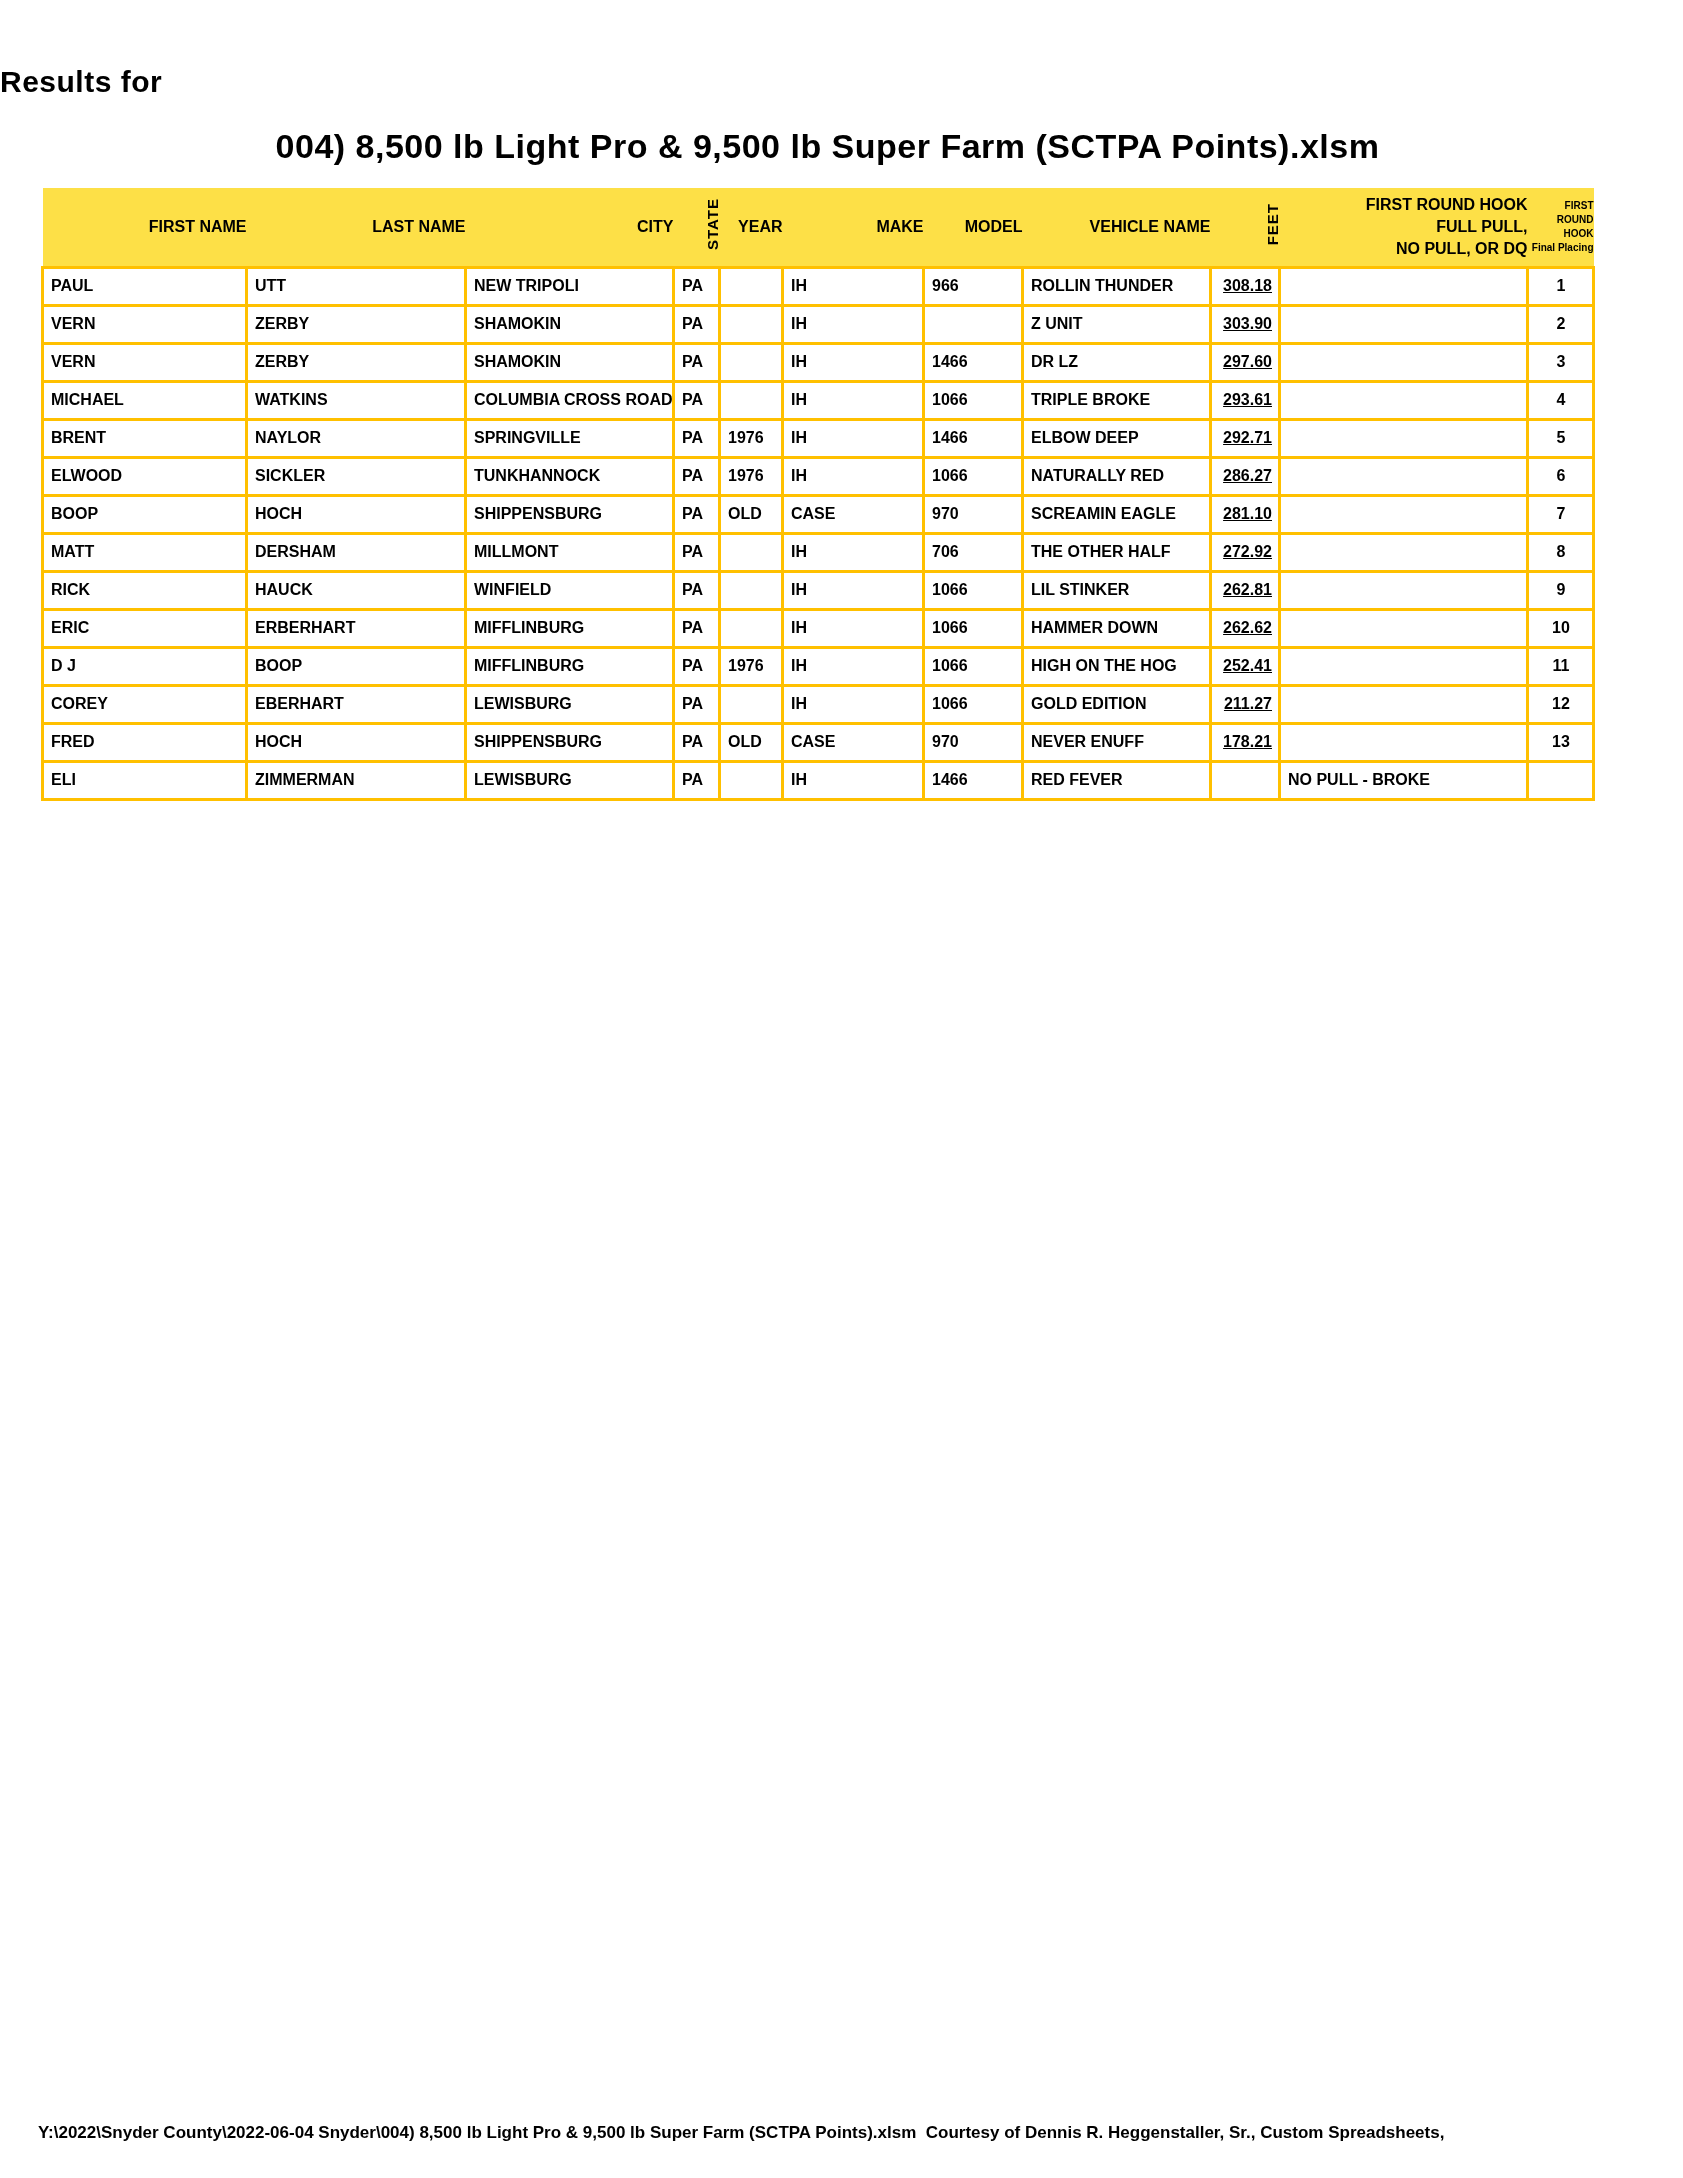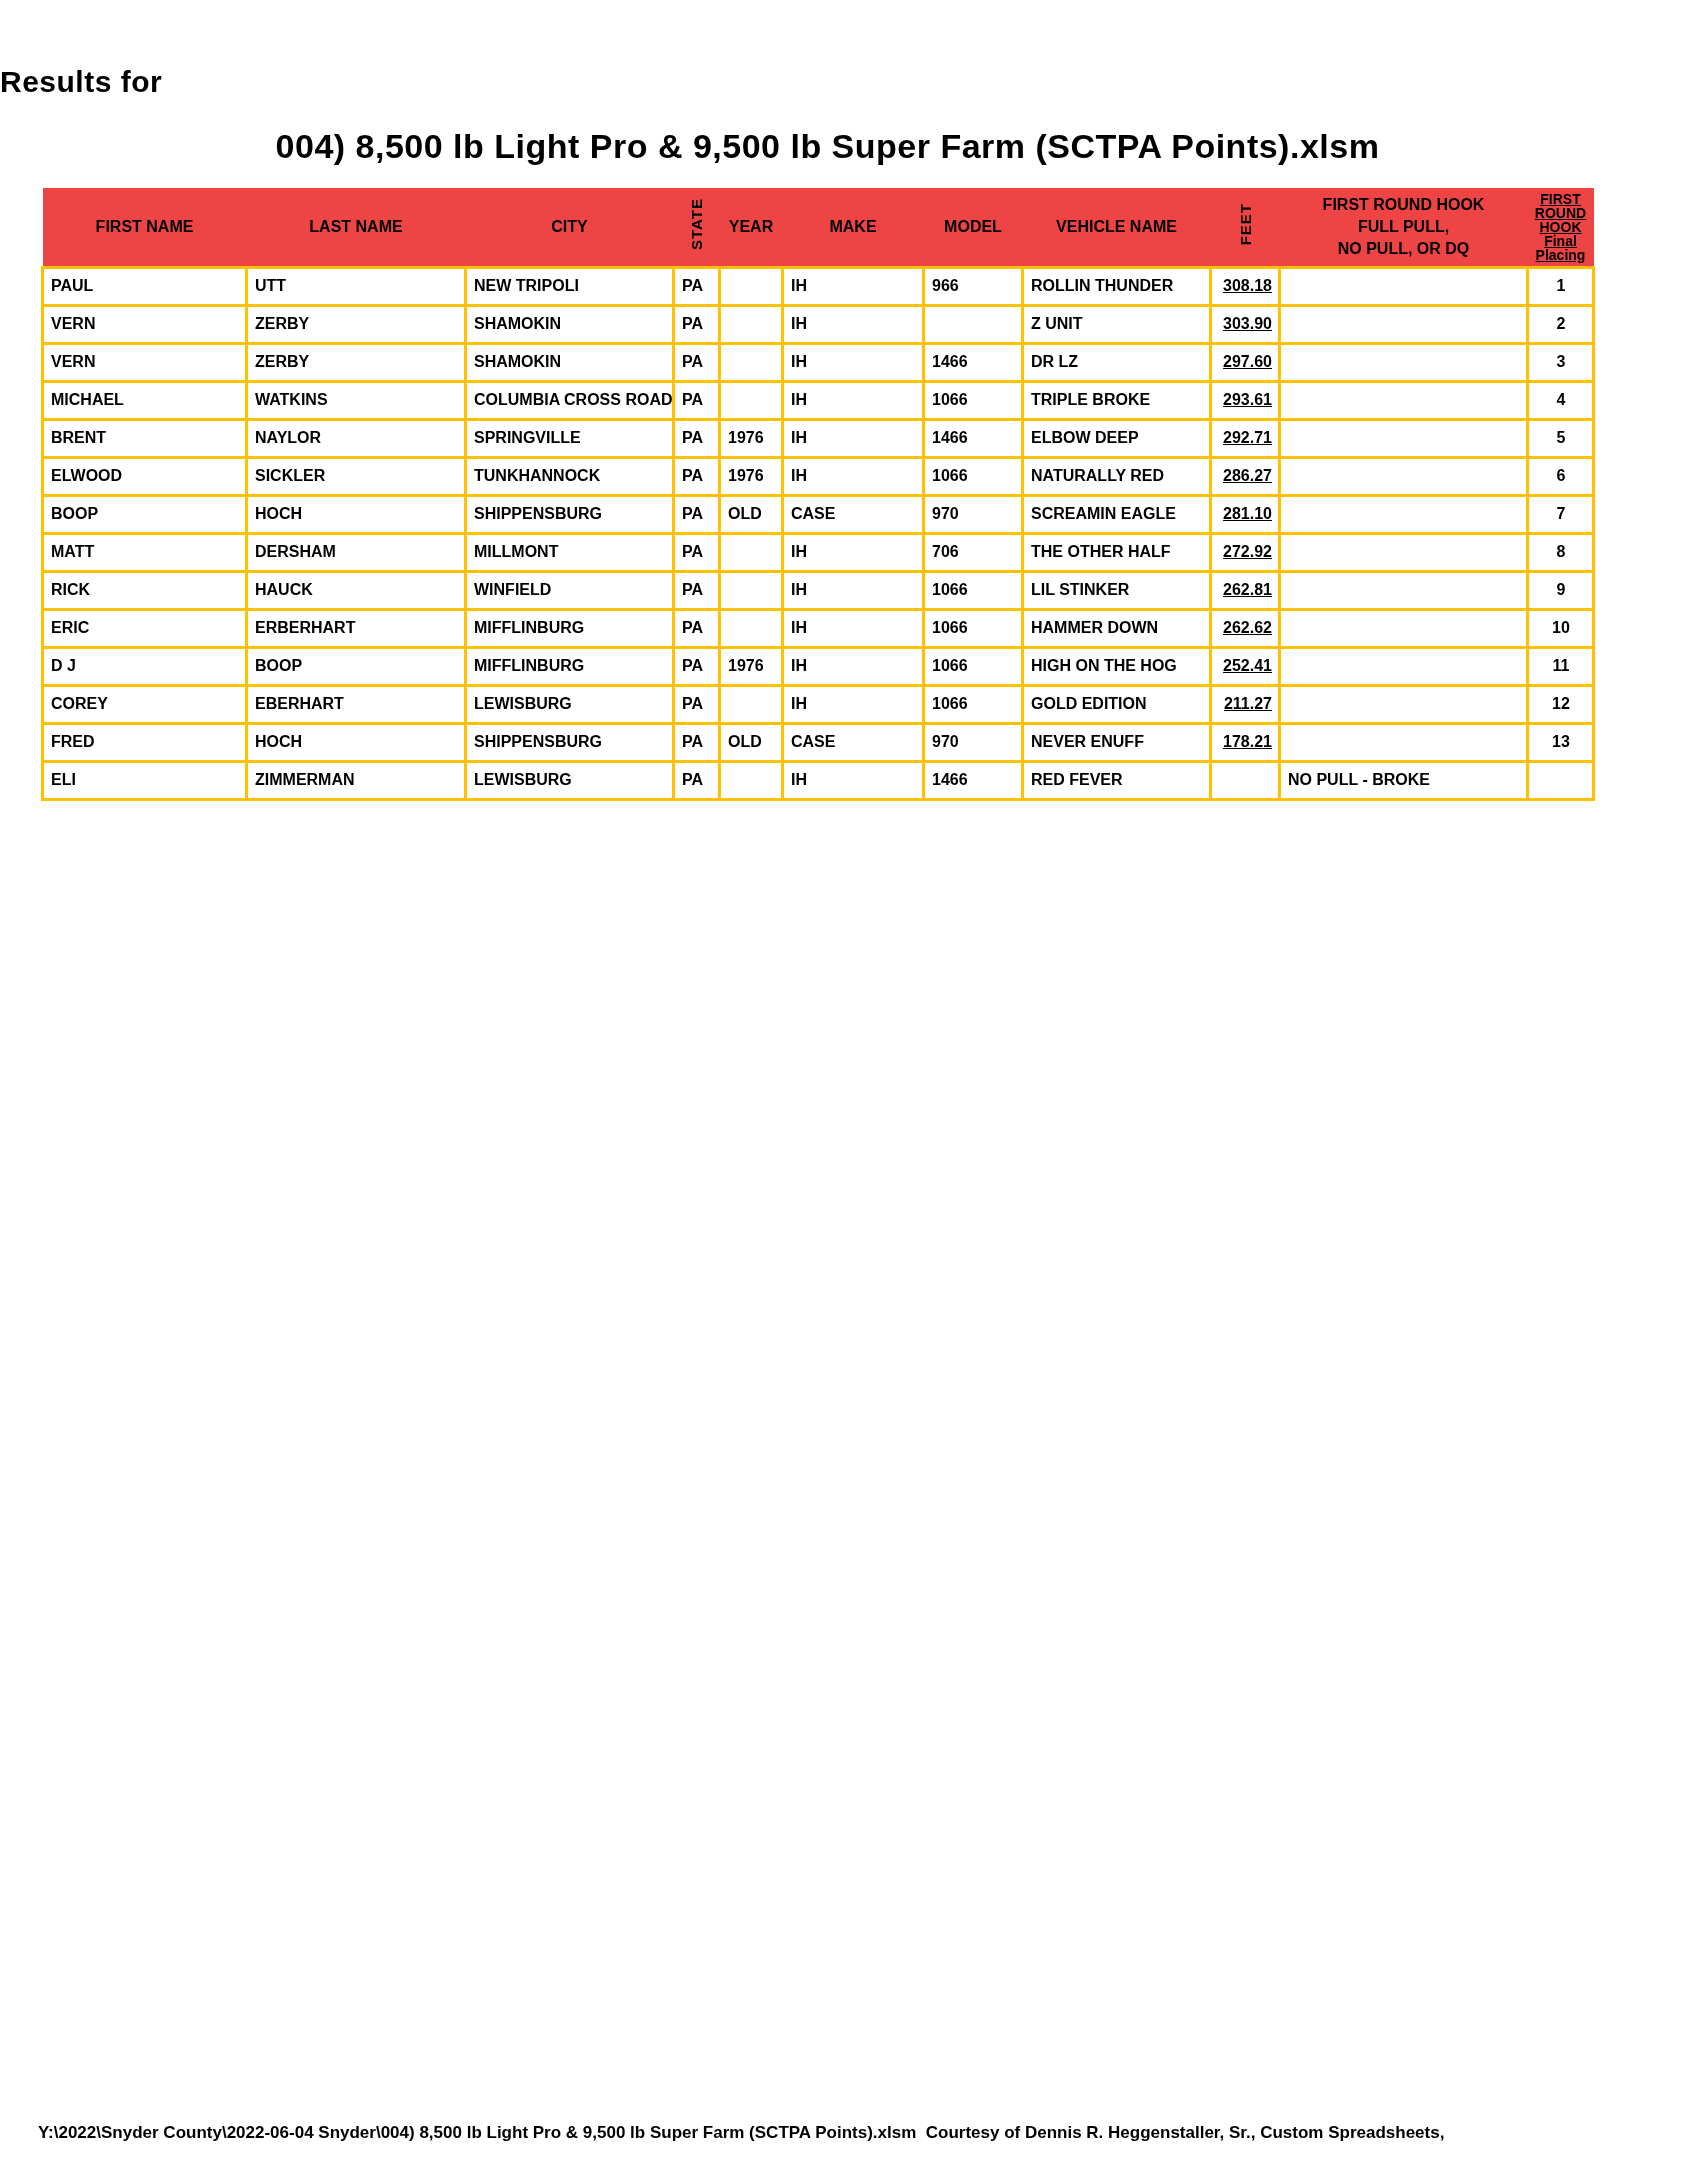--- a/index.html
+++ b/index.html
@@ -18,32 +18,32 @@
     position: absolute; top: 65px; left: 0; width: 1655px;
     font-size: 30px; letter-spacing: 0.5px;
   }
   .subtitle {
     position: absolute; top: 127px; left: 0; width: 1655px;
     text-align: center; font-size: 34px; letter-spacing: 0.5px;
   }
   .table-wrap { position: absolute; left: 41px; top: 188px; }
   table { border-collapse: collapse; table-layout: fixed; width: 1550px; }
   thead th {
-    border: none; background: #ef4444;
-    height: 79px; vertical-align: middle; text-align: center;
+    border: none; background: #fde047;
+    height: 79px; vertical-align: middle; text-align: right;
     font-size: 16px; font-weight: bold; padding: 0; line-height: 22px;
   }
   thead th .vertical {
     display: inline-block;
     writing-mode: vertical-rl;
     transform: rotate(180deg);
     font-size: 15px; letter-spacing: 1px;
     line-height: 1;
   }
-  thead th.small-head { font-size: 14px; line-height: 14px; text-decoration: underline; }
+  thead th.small-head { font-size: 10px; line-height: 14px; }
   tbody td {
     border: 3px solid var(--grid);
     height: 38px;
     font-size: 16px;
     padding: 0 6px 0 7px;
     text-align: left;
     vertical-align: middle;
     white-space: nowrap;
     overflow: hidden;
     background: #ffffff;

